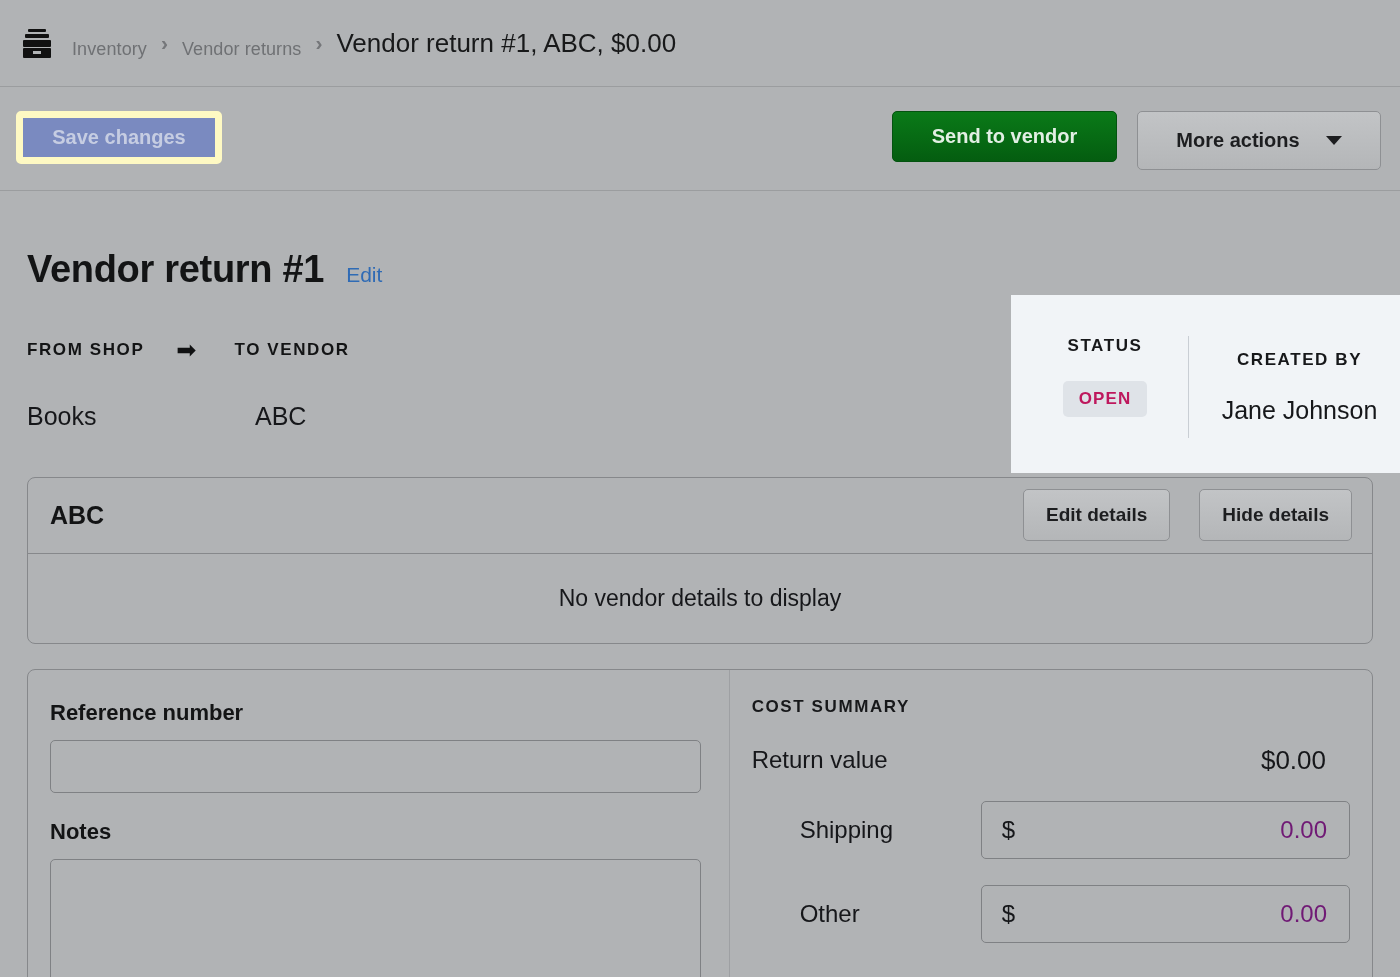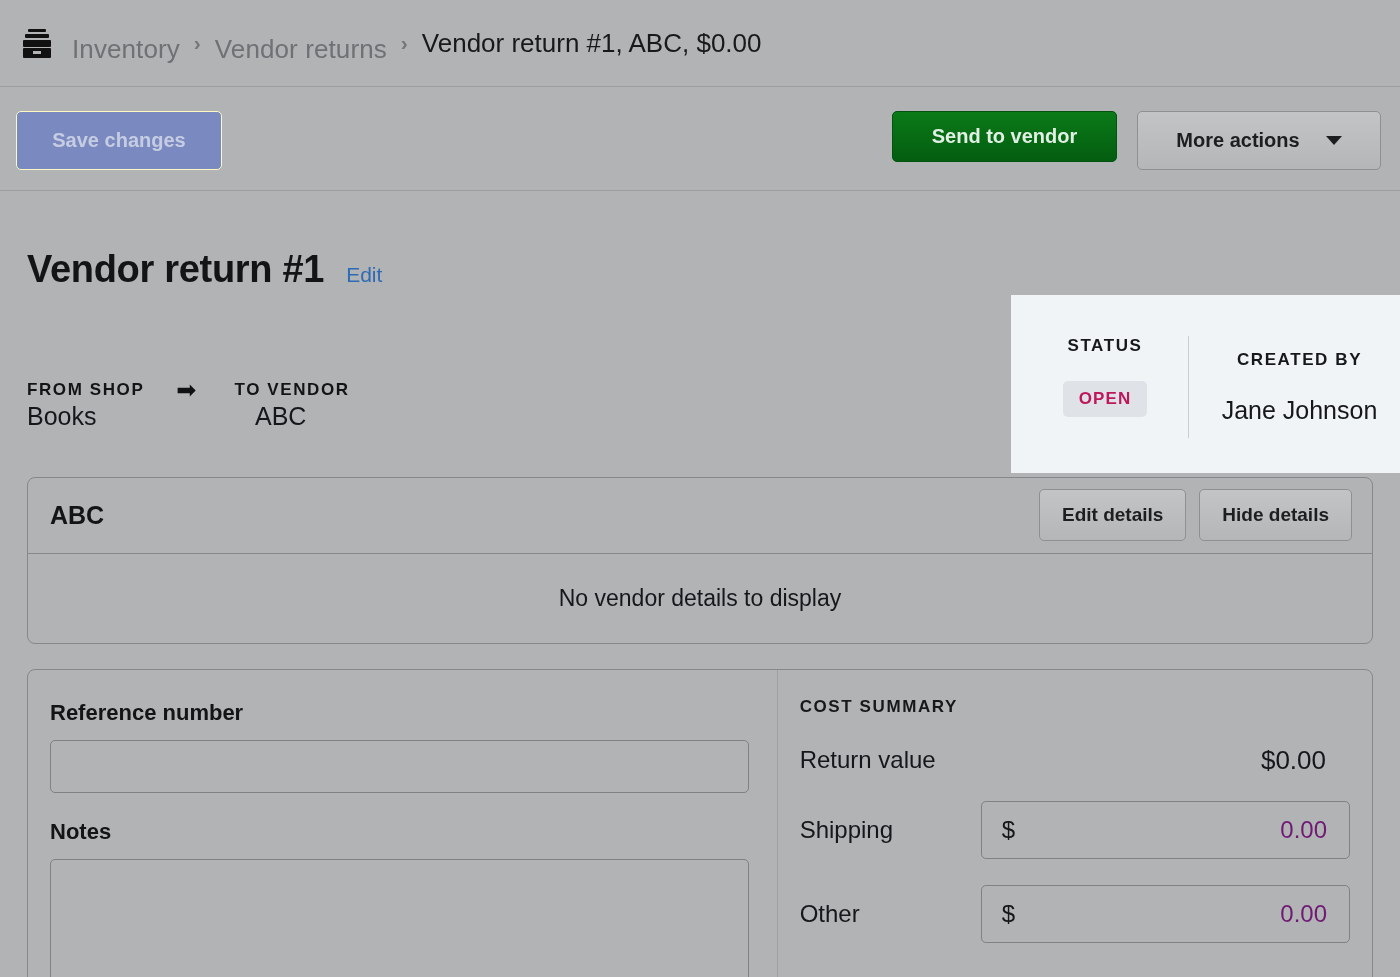--- a/index.html
+++ b/index.html
@@ -55,21 +55,21 @@
   }
   .crumb-icon .boxbody {
     position: absolute; left: 1px; top: 20px;
     width: 28px; height: 10px; background: #111; border-radius: 1px;
   }
   .crumb-icon .handle {
     position: absolute; left: 11px; top: 23px;
     width: 8px; height: 3px; background: #b1b3b5;
   }
   .crumb-link {
-    font-size: 26px;
+    font-size: 18px;
     color: #6f7174;
     letter-spacing: 0.1px;
     white-space: nowrap;
     cursor: pointer;
     margin-top: 12px;
   }
   .crumb-sep {
     font-size: 21px;
     color: #75777a;
     margin: 0 14px;
@@ -98,24 +98,24 @@
     border-radius: 5px;
     cursor: pointer;
     display: inline-flex;
     align-items: center;
     justify-content: center;
     white-space: nowrap;
   }
   .btn-save {
     position: absolute;
     left: 16px; top: 111px;
-    width: 206px; height: 59px;
+    width: 206px; height: 53px;
     background: #7a8ac0;
     color: #c6cde2;
-    border: 1px solid #fef9c3;
+    border: 7px solid #fef9c3;
     text-align: right;
   }
   .btn-send {
     position: absolute;
     left: 892px; top: 111px;
     width: 225px; height: 51px;
     background: #056c14;
     color: #e2efe4;
     border: 1px solid #045310;
     background-image: linear-gradient(#0a7a18, #045d10);
@@ -155,21 +155,20 @@
     color: #2f6bb5;
     margin-left: 22px;
     cursor: pointer;
   }
 
   .route-labels {
     position: absolute;
     left: 27px; top: 338px;
     display: flex;
     align-items: center;
-    margin-top: 40px;
   }
   .route-label {
     font-size: 17px;
     font-weight: 700;
     letter-spacing: 1.6px;
     color: #131415;
   }
   .route-arrow {
     font-size: 24px;
     color: #101112;
@@ -279,20 +278,21 @@
     background: #bbbdbf;
     background-image: linear-gradient(#c2c4c6, #b4b6b8);
     border: 1px solid #8e9093;
     border-radius: 5px;
     height: 52px;
     padding: 12px 22px;
     cursor: pointer;
     display: inline-flex;
     align-items: center;
     white-space: nowrap;
+    margin-left: 16px;
   }
   .vendor-card-body {
     height: 89px;
     display: flex;
     align-items: center;
     justify-content: center;
   }
   .empty-text {
     font-size: 23px;
     color: #16171a;
@@ -355,21 +355,21 @@
     letter-spacing: 1.6px;
     color: #17181a;
   }
   .cost-row {
     display: flex;
     align-items: center;
     margin-top: 26px;
     height: 34px;
     justify-content: space-between;
   }
-  .cost-row.with-input { height: 62px; margin-top: 22px; }
+  .cost-row.with-input { height: 62px; margin-top: 22px; margin-left: 48px; }
   .cost-label {
     font-size: 24px;
     color: #16171a;
     width: 181px;
     flex: none;
   }
   .cost-value {
     flex: 1;
     text-align: right;
     font-size: 26px;

